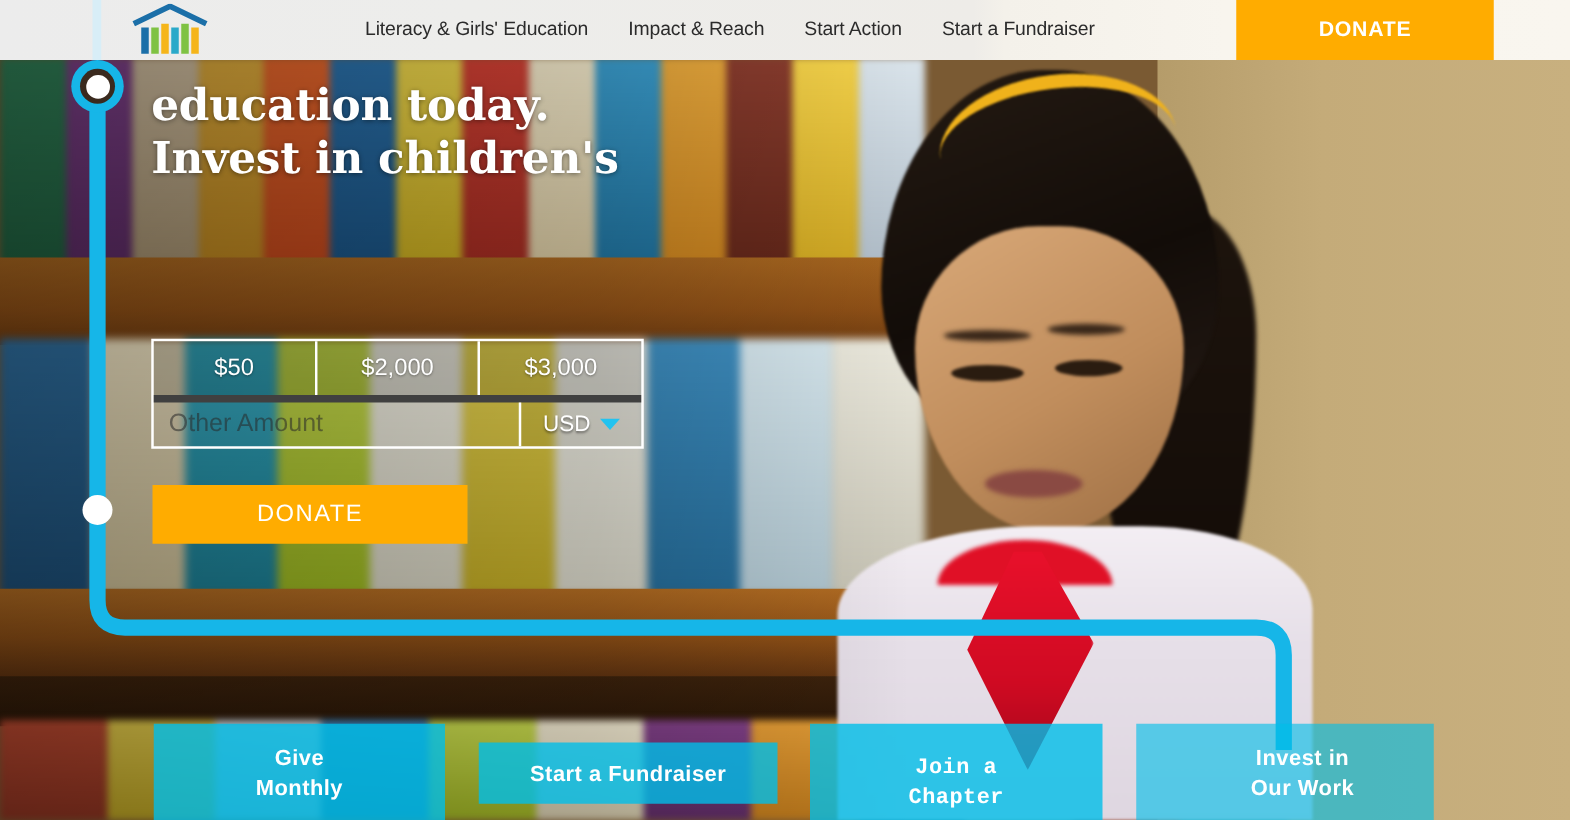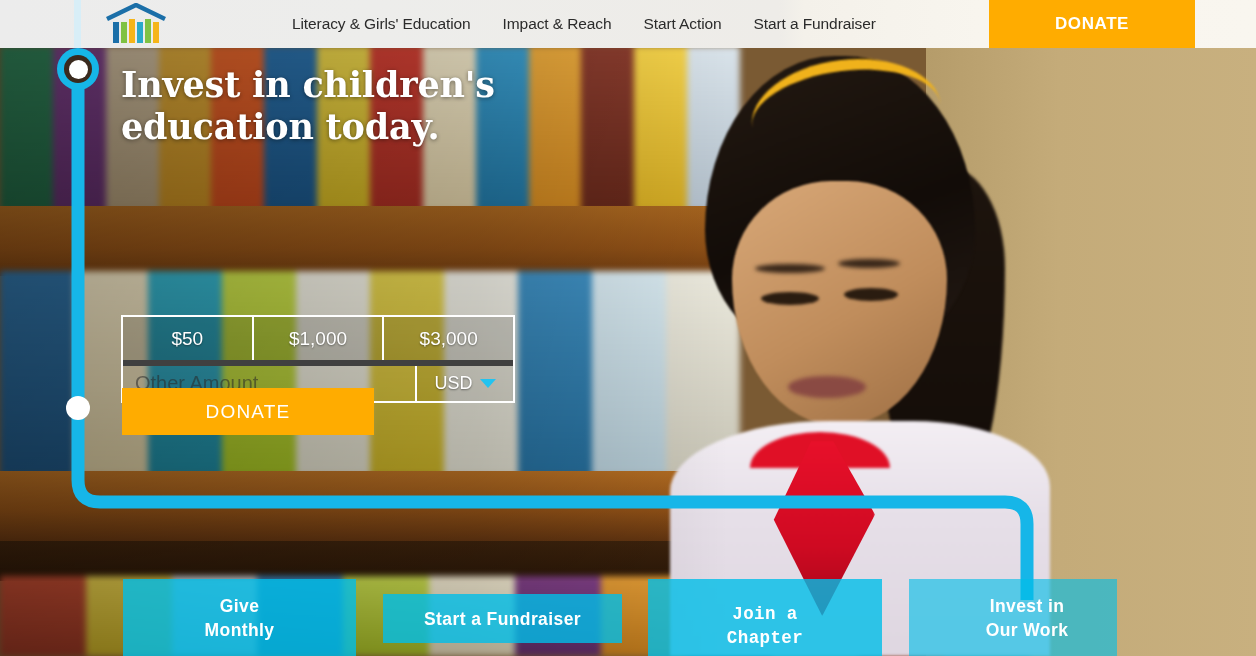--- a/index.html
+++ b/index.html
@@ -173,21 +173,20 @@
     font-size: 20px; line-height: 27px; color: #ffffff;
     margin-top: 12px; width: 345px;
     text-shadow: 0 1px 4px rgba(0,0,0,0.5);
   }
 
   
   .donate-form {
     position: absolute; left: 121px; top: 271px;
     width: 394px; z-index: 35;
     border: 2px solid #ffffff;
-    margin-top: 44px;
   }
   .amount-row { display: flex; height: 43px; }
   .amount-btn {
     flex: 1 1 0; display: flex; align-items: center; justify-content: center;
     color: #ffffff; font-size: 19px;
     border-right: 2px solid #ffffff;
     background: rgba(0,0,0,0.12);
     cursor: pointer;
     text-shadow: 0 1px 2px rgba(0,0,0,0.4);
   }
@@ -225,21 +224,21 @@
     position: absolute; z-index: 35;
     display: flex; align-items: center; justify-content: center;
     text-align: center; color: #ffffff; font-weight: bold;
     font-size: 17.5px; line-height: 24px; letter-spacing: 0.4px;
     cursor: pointer;
     background: rgba(0,190,232,0.80);
   }
   .tile-give    { left: 123px;  top: 579px; width: 233px; height: 77px; }
   .tile-fund    { left: 383px;  top: 594px; width: 239px; height: 49px; }
   .tile-chapter { left: 648px;  top: 579px; width: 234px; height: 93px; font-family: Liberation Mono, monospace; }
-  .tile-invest  { left: 909px;  top: 579px; width: 208px; height: 77px; background: rgba(0,190,232,0.62); padding-left: 28px; }
+  .tile-invest  { left: 909px;  top: 579px; width: 238px; height: 77px; background: rgba(0,190,232,0.62); padding-left: 28px; }
 </style>
 </head>
 <body>
 
 <div class="page">
 
   <div class="hero">
     <div class="hero-photo">
       <div class="wall"></div>
 
@@ -318,29 +317,29 @@
 
   <div class="node-top">
     <div class="node-top-ring">
         <div class="node-top-dot"></div>
       </div>
   </div>
   <div class="node-mid"></div>
 
   <div class="hero-content">
     <div class="hero-title">
+      <div>education today.</div>
       <div>Invest in children's</div>
-      <div>education today.</div>
     </div>
   </div>
 
   <div class="donate-form">
     <div class="amount-row">
       <div class="amount-btn">$50</div>
-      <div class="amount-btn">$1,000</div>
+      <div class="amount-btn">$2,000</div>
       <div class="amount-btn">$3,000</div>
     </div>
     <div class="other-row">
       <input class="other-input" type="text" placeholder="Other Amount" style="">
       <div class="currency-sel">
         <span>USD</span>
         <span class="chev"></span>
       </div>
     </div>
   </div>

